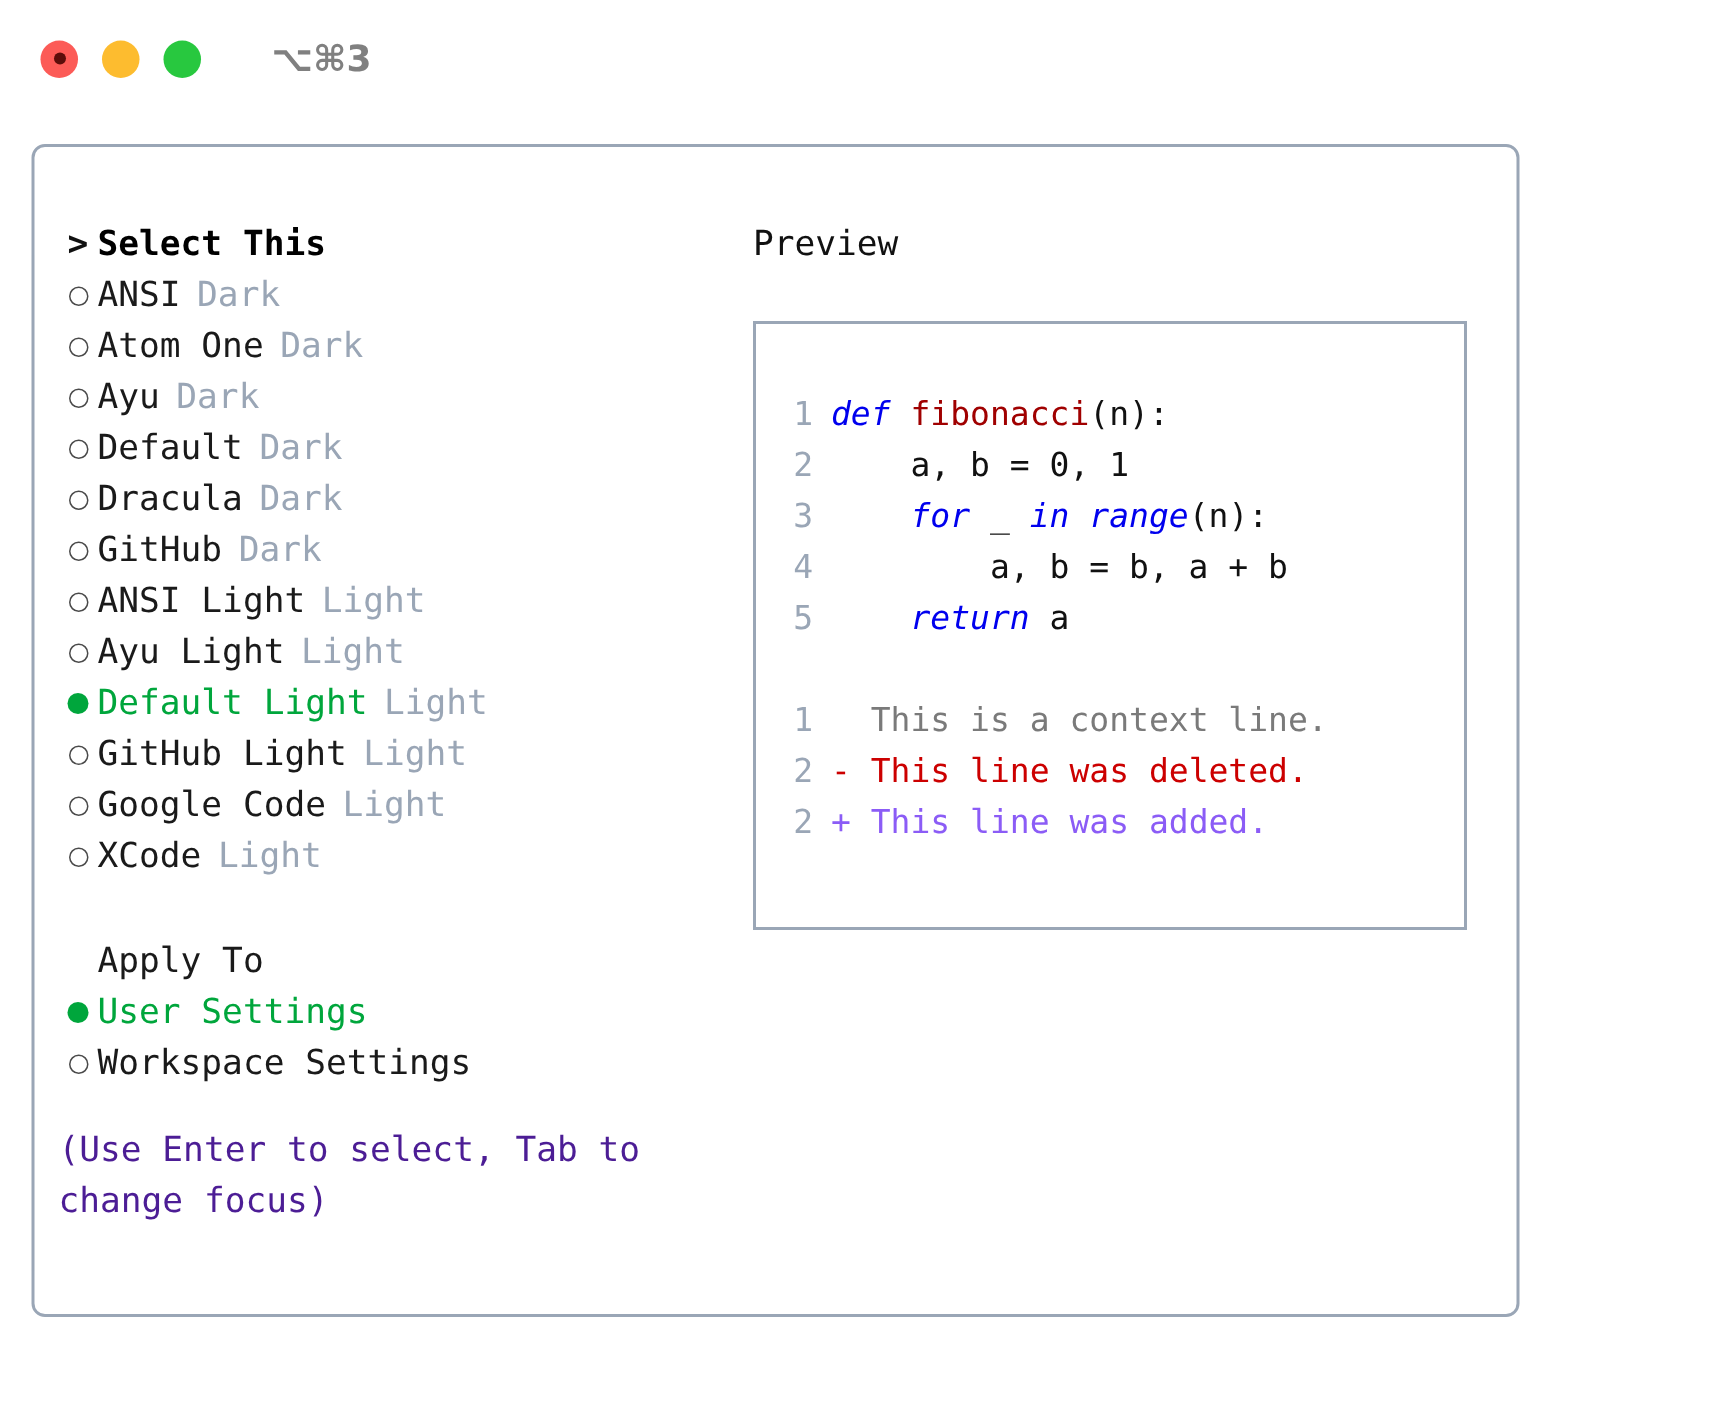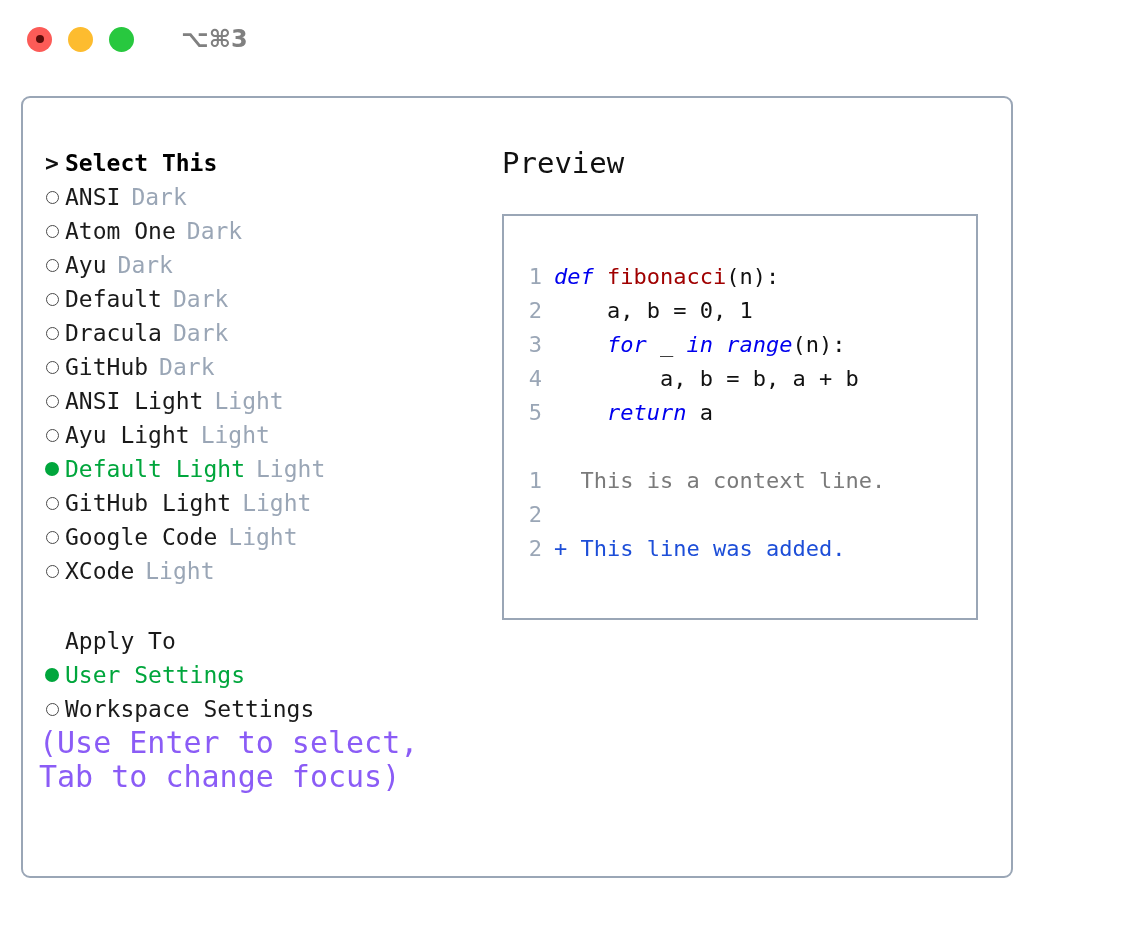--- a/index.html
+++ b/index.html
@@ -147,36 +147,36 @@
     font-size: 23px;
     color: #9aa6b6;
     margin-left: 11px;
   }
 
   .section-gap { height: 36px; }
 
   .hint {
     position: absolute;
     left: 16px;
-    top: 628px;
+    top: 652px;
     width: 420px;
-    font-size: 30px;
+    font-size: 23px;
     line-height: 34px;
-    color: #8b5cf6;
+    color: #4c1d95;
   }
 
   
   .right-col {
     position: absolute;
     left: 479px;
     top: 48px;
     width: 490px;
   }
   .preview-title {
-    font-size: 29px;
+    font-size: 23px;
     color: #111111;
     line-height: 34px;
     height: 34px;
   }
   .preview-box {
     margin-top: 34px;
     width: 476px;
     height: 406px;
     border: 2px solid #9aa6b6;
     box-sizing: border-box;
@@ -202,21 +202,21 @@
     margin-right: 12px;
   }
   .code-text { white-space: pre; }
 
   .tok-kw    { color: #0000ee; font-style: italic; }
   .tok-fn    { color: #a00000; }
   .tok-plain { color: #111111; }
 
   .diff-ctx  { color: #7a7a7a; }
   .diff-del  { color: #cc0000; }
-  .diff-add  { color: #1d4ed8; }
+  .diff-add  { color: #8b5cf6; }
 
   .blank-line { height: 34px; }
 </style>
 </head>
 <body>
 
 <div id="app">
 
   <div class="titlebar">
     <div class="lights">
@@ -391,20 +391,21 @@
 
           <div class="blank-line"></div>
 
           <div class="code-line">
             <span class="lineno">1</span>
             <span class="code-text diff-ctx"><span> </span><span> </span><span>This is a context line.</span></span>
           </div>
 
           <div class="code-line">
             <span class="lineno">2</span>
+            <span class="code-text diff-del"><span>-</span><span> </span><span>This line was deleted.</span></span>
           </div>
 
           <div class="code-line">
             <span class="lineno">2</span>
             <span class="code-text diff-add"><span>+</span><span> </span><span>This line was added.</span></span>
           </div>
 
         </div>
       </div>
 

